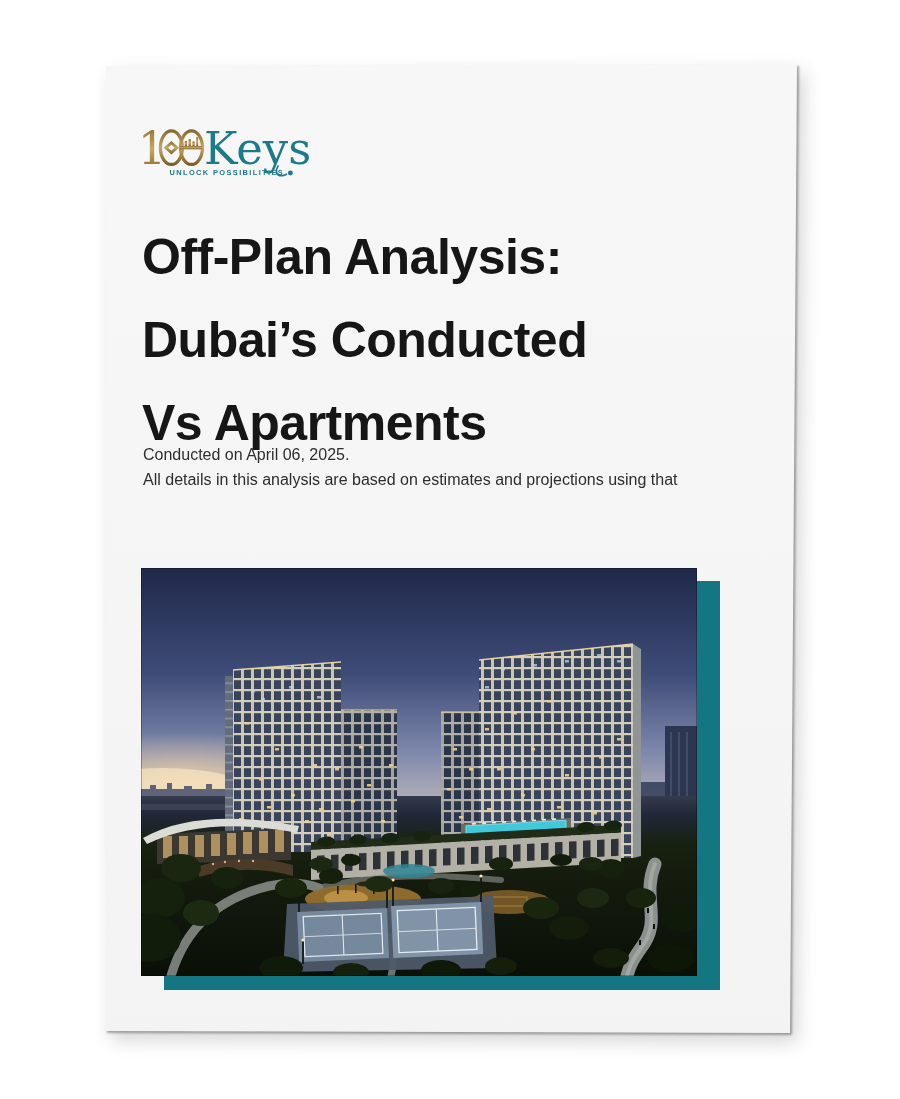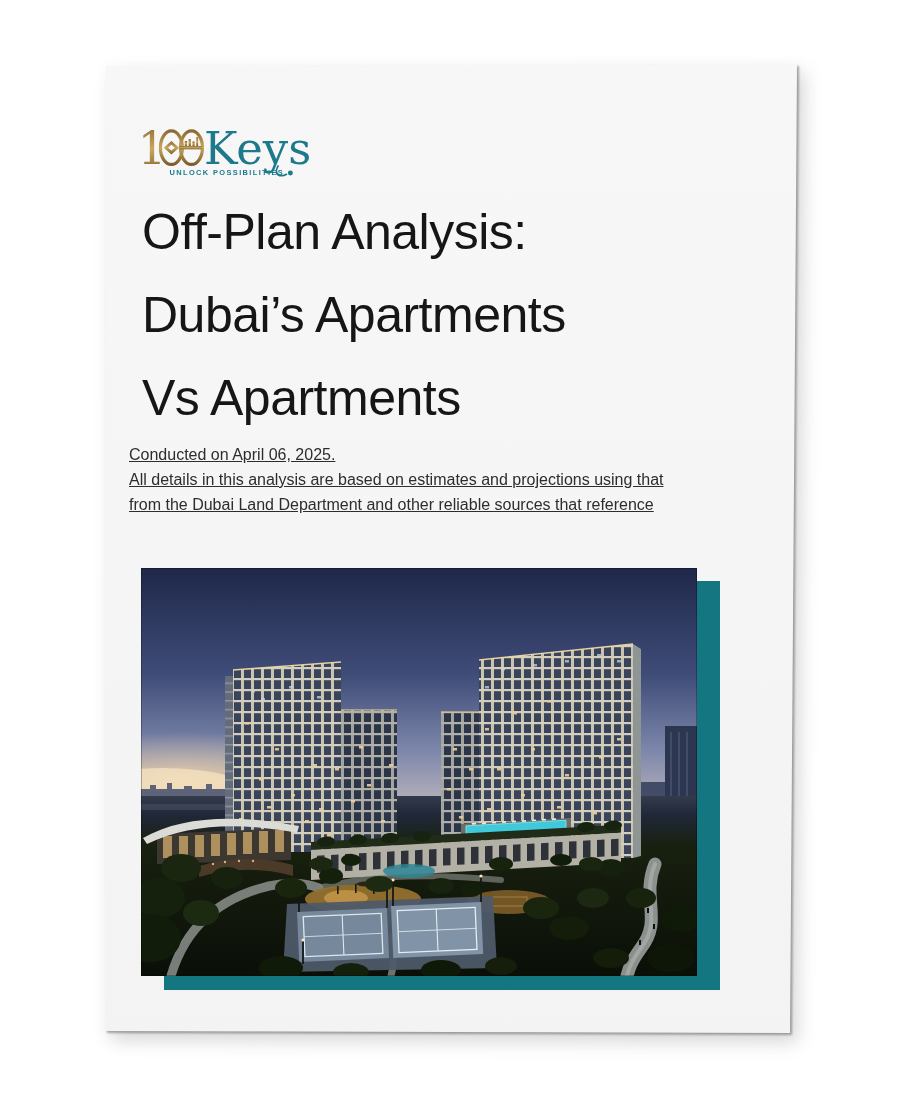--- a/index.html
+++ b/index.html
@@ -4,25 +4,25 @@
 <style>
   html,body{margin:0;padding:0;background:#ffffff;}
   .stage{position:relative;width:900px;height:1099px;background:#ffffff;overflow:hidden;
          font-family:"Liberation Sans",sans-serif;}
   .sheet{position:absolute;left:0;top:0;width:900px;height:1099px;
          filter:drop-shadow(2px 2px 1px rgba(96,96,96,.55)) drop-shadow(6px 8px 9px rgba(0,0,0,.16));}
   .page{position:absolute;left:105px;top:64px;width:694px;height:970px;
         background:linear-gradient(180deg,#f7f7f8 0%,#f5f5f6 60%,#f3f3f4 100%);
         clip-path:polygon(1px 2px,692px 0px,685px 969px,0px 967px);}
   .logo{position:absolute;left:32px;top:61px;width:172px;height:54px;}
-  .title{position:absolute;left:37px;top:127px;width:560px;
-         font-size:50px;line-height:83px;font-weight:400;letter-spacing:-0.5px;
+  .title{position:absolute;left:37px;top:152px;width:560px;
+         font-size:50px;line-height:83px;font-weight:700;letter-spacing:-0.5px;
          color:#161616;}
-  .meta{position:absolute;left:24px;top:378px;width:600px;
-        font-size:16px;line-height:25px;color:#2d2d2d;text-decoration:underline;}
+  .meta{position:absolute;left:38px;top:378px;width:600px;
+        font-size:16px;line-height:25px;color:#2d2d2d;}
   .accent{position:absolute;left:59px;top:517px;width:556px;height:409px;background:#137680;}
   .photo{position:absolute;left:36px;top:504px;width:556px;height:408px;display:block;}
   .logo text{dominant-baseline:alphabetic;}
 </style>
 </head>
 <body>
 
 <div class="stage">
   <div class="sheet">
     <div class="page">
@@ -49,28 +49,27 @@
           <rect x="62" y="12.5" width="2" height="9.3"></rect>
         </g>
         <text x="70" y="41" font-family="DejaVu Serif, serif" font-size="47" fill="#1d7a8b">Keys</text>
         <path d="M 148,42 C 142,52 150,55 157,51" stroke="#1d7a8b" stroke-width="1.8" fill="none"></path>
         <circle cx="160.5" cy="50" r="2.6" fill="#1d7a8b"></circle>
         <text x="34" y="52.5" font-family="Liberation Sans, sans-serif" font-size="7.6" font-weight="bold" letter-spacing="1.4" textLength="120" lengthAdjust="spacingAndGlyphs" fill="#1d7a8b">UNLOCK POSSIBILITIES</text>
       </svg>
 
       <div class="title">
         <div>Off-Plan Analysis:</div>
-        <div>Dubai’s Apartments</div>
+        <div>Dubai’s Conducted</div>
         <div>Vs Apartments</div>
       </div>
 
       <div class="meta">
         <div>Conducted on April 06, 2025.</div>
         <div>All details in this analysis are based on estimates and projections using that</div>
-        <div>from the Dubai Land Department and other reliable sources that reference</div>
       </div>
 
       <div class="accent"></div>
 
       <svg class="photo" viewBox="0 0 556 408" preserveAspectRatio="none" aria-hidden="true">
         <defs>
           <linearGradient id="sky" x1="0" y1="0" x2="0" y2="1">
             <stop offset="0" stop-color="#1f2849"></stop>
             <stop offset="0.45" stop-color="#3f4c78"></stop>
             <stop offset="0.78" stop-color="#7e88ac"></stop>

